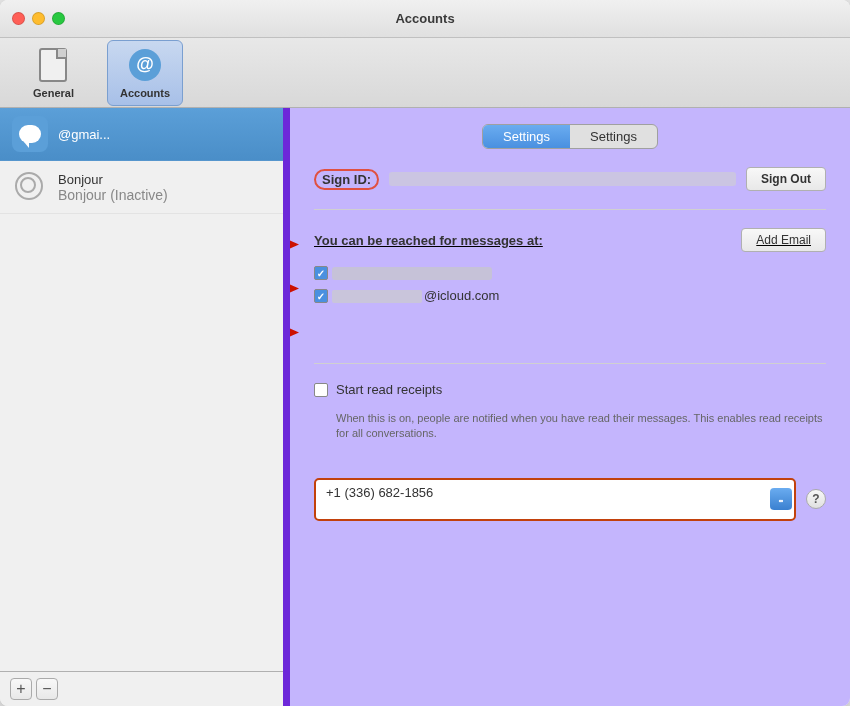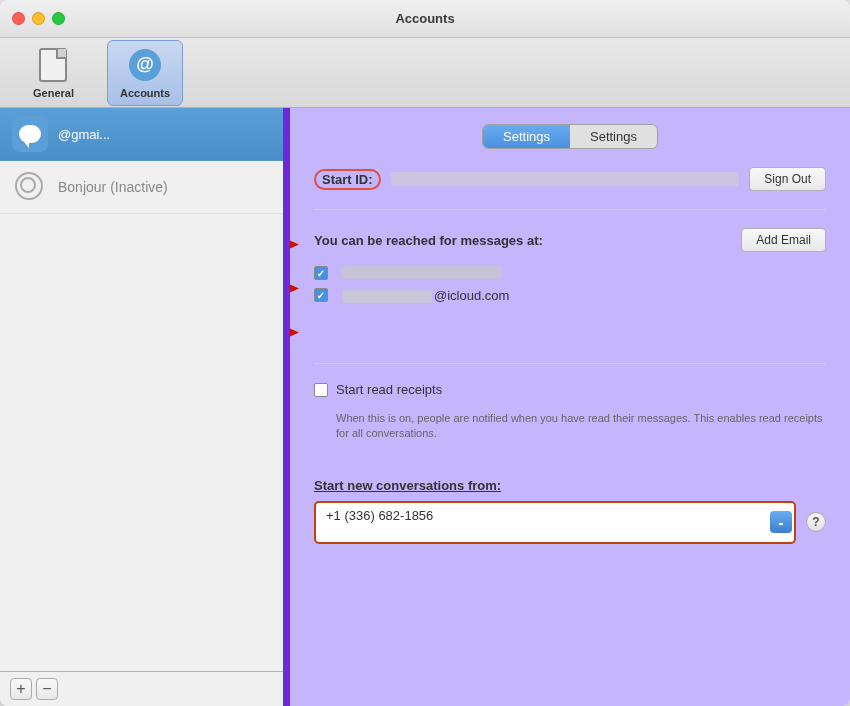--- a/index.html
+++ b/index.html
@@ -353,20 +353,21 @@
 
     .sign-out-btn {
       background: linear-gradient(to bottom, #f8f8f8, #e8e8e8);
       border: 1px solid #b0b0b0;
       border-radius: 4px;
       padding: 4px 14px;
       font-size: 12px;
       cursor: pointer;
       color: #333;
       white-space: nowrap;
+      font-weight: bold;
     }
 
     
     .checkbox-row {
       display: flex;
       align-items: center;
       gap: 8px;
     }
 
     .checkbox {
@@ -402,20 +403,21 @@
       height: 1px;
       background: #d0d0d0;
       margin: 4px 0;
     }
 
     
     .messages-header {
       display: flex;
       align-items: center;
       justify-content: space-between;
+      text-decoration: underline;
     }
 
     .messages-title {
       font-size: 13px;
       font-weight: 700;
       color: #333;
     }
 
     .add-email-btn {
       background: linear-gradient(to bottom, #f8f8f8, #e8e8e8);
@@ -423,22 +425,22 @@
       border-radius: 4px;
       padding: 4px 14px;
       font-size: 12px;
       cursor: pointer;
       color: #333;
     }
 
     
     .message-entry {
       display: flex;
-      align-items: flex-start;
-      gap: 14px;
+      align-items: flex-end;
+      gap: 4px;
       position: relative;
     }
 
     .message-entry .blurred-value {
       height: 13px;
       background: #c8c8c8;
       border-radius: 3px;
       opacity: 0.7;
     }
 
@@ -588,39 +590,40 @@
         </div>
 
         <div class="sidebar-item">
           <div class="bonjour-icon">
             <div class="bonjour-circles">
               <div class="circle-outer"></div>
               <div class="circle-inner"></div>
             </div>
           </div>
           <div class="account-info">
+            <div class="account-name-dark">Bonjour</div>
             <div class="account-subtitle-dark">Bonjour (Inactive)</div>
           </div>
         </div>
       </div>
       <div class="sidebar-bottom">
         <div class="sidebar-btn">+</div>
         <div class="sidebar-btn">−</div>
       </div>
     </div>
 
     <div class="right-panel">
 
       <div class="segmented-control">
         <div class="seg-btn active">Settings</div>
         <div class="seg-btn">Settings</div>
       </div>
 
       <div class="apple-id-row">
-        <span class="apple-id-label">Start ID:</span>
+        <span class="apple-id-label">Sign ID:</span>
         <div class="apple-id-value" style="width:200px;"></div>
         <button class="sign-out-btn">Sign Out</button>
       </div>
 
 
       <div class="divider"></div>
 
       <div class="messages-header">
         <span class="messages-title">You can be reached for messages at:</span>
         <button class="add-email-btn">Add Email</button>
@@ -652,21 +655,20 @@
 
       <div class="checkbox-row">
         <div class="checkbox unchecked"></div>
         <span class="checkbox-label">Start read receipts</span>
       </div>
       <p class="read-receipts-text">When this is on, people are notified when you have read their messages. This enables read receipts for all conversations.</p>
 
       <div style="height:8px;"></div>
 
       <div>
-        <div style="text-decoration:underline;font-weight:700;font-size:13px;color:#333;margin-bottom:8px;">Start new conversations from:</div>
         <div class="dropdown-row">
           <div class="dropdown-wrapper">
             <select>
               <option>+1 (336) 682-1856</option>
             </select>
             <div class="dropdown-arrow"></div>
           </div>
           <div class="help-btn">?</div>
         </div>
       </div>

